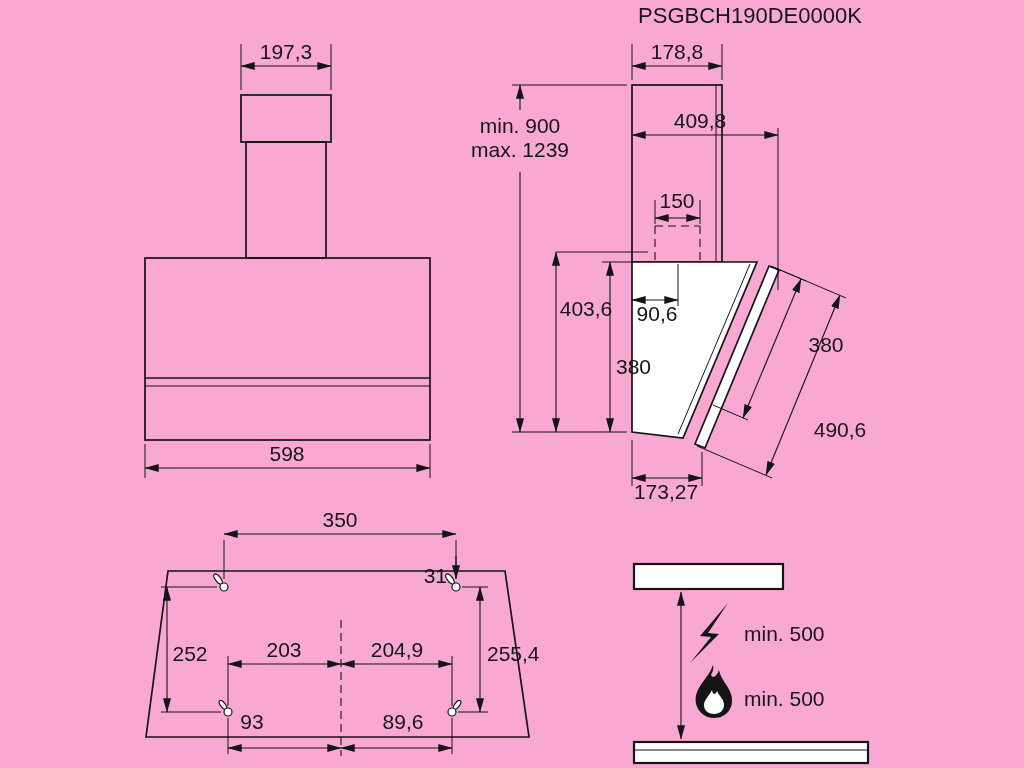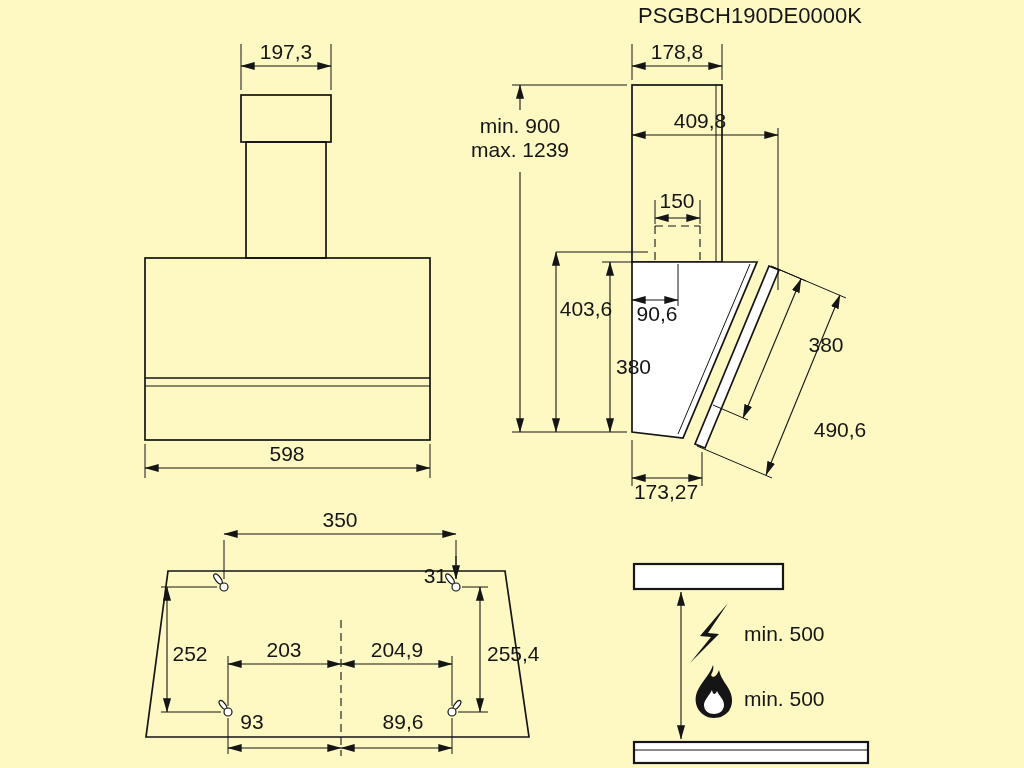--- a/index.html
+++ b/index.html
@@ -1,16 +1,16 @@
 <!DOCTYPE html>
 <html><head>
 <meta charset="utf-8">
 <style>
   html,body{margin:0;padding:0;background:#ffffff}
-  .stage{width:1024px;height:768px;position:relative;background:#fef9c3;overflow:hidden}
+  .stage{width:1024px;height:768px;position:relative;background:#f9a8d4;overflow:hidden}
   svg{display:block}
   text{font-family:"Liberation Sans","DejaVu Sans",sans-serif;font-size:21px;fill:#151515}
   .t-title{font-size:22px}
   .obj{fill:none;stroke:#151515;stroke-width:1.7;stroke-linejoin:miter}
   .objw{fill:#ffffff;stroke:#151515;stroke-width:1.7;stroke-linejoin:miter}
   .thk{fill:#ffffff;stroke:#151515;stroke-width:2.2}
   .thin{fill:none;stroke:#151515;stroke-width:1}
   .dim{fill:none;stroke:#151515;stroke-width:1.1}
   .dash{fill:none;stroke:#151515;stroke-width:1.1;stroke-dasharray:8 5}
   .solid{fill:#151515;stroke:none}

